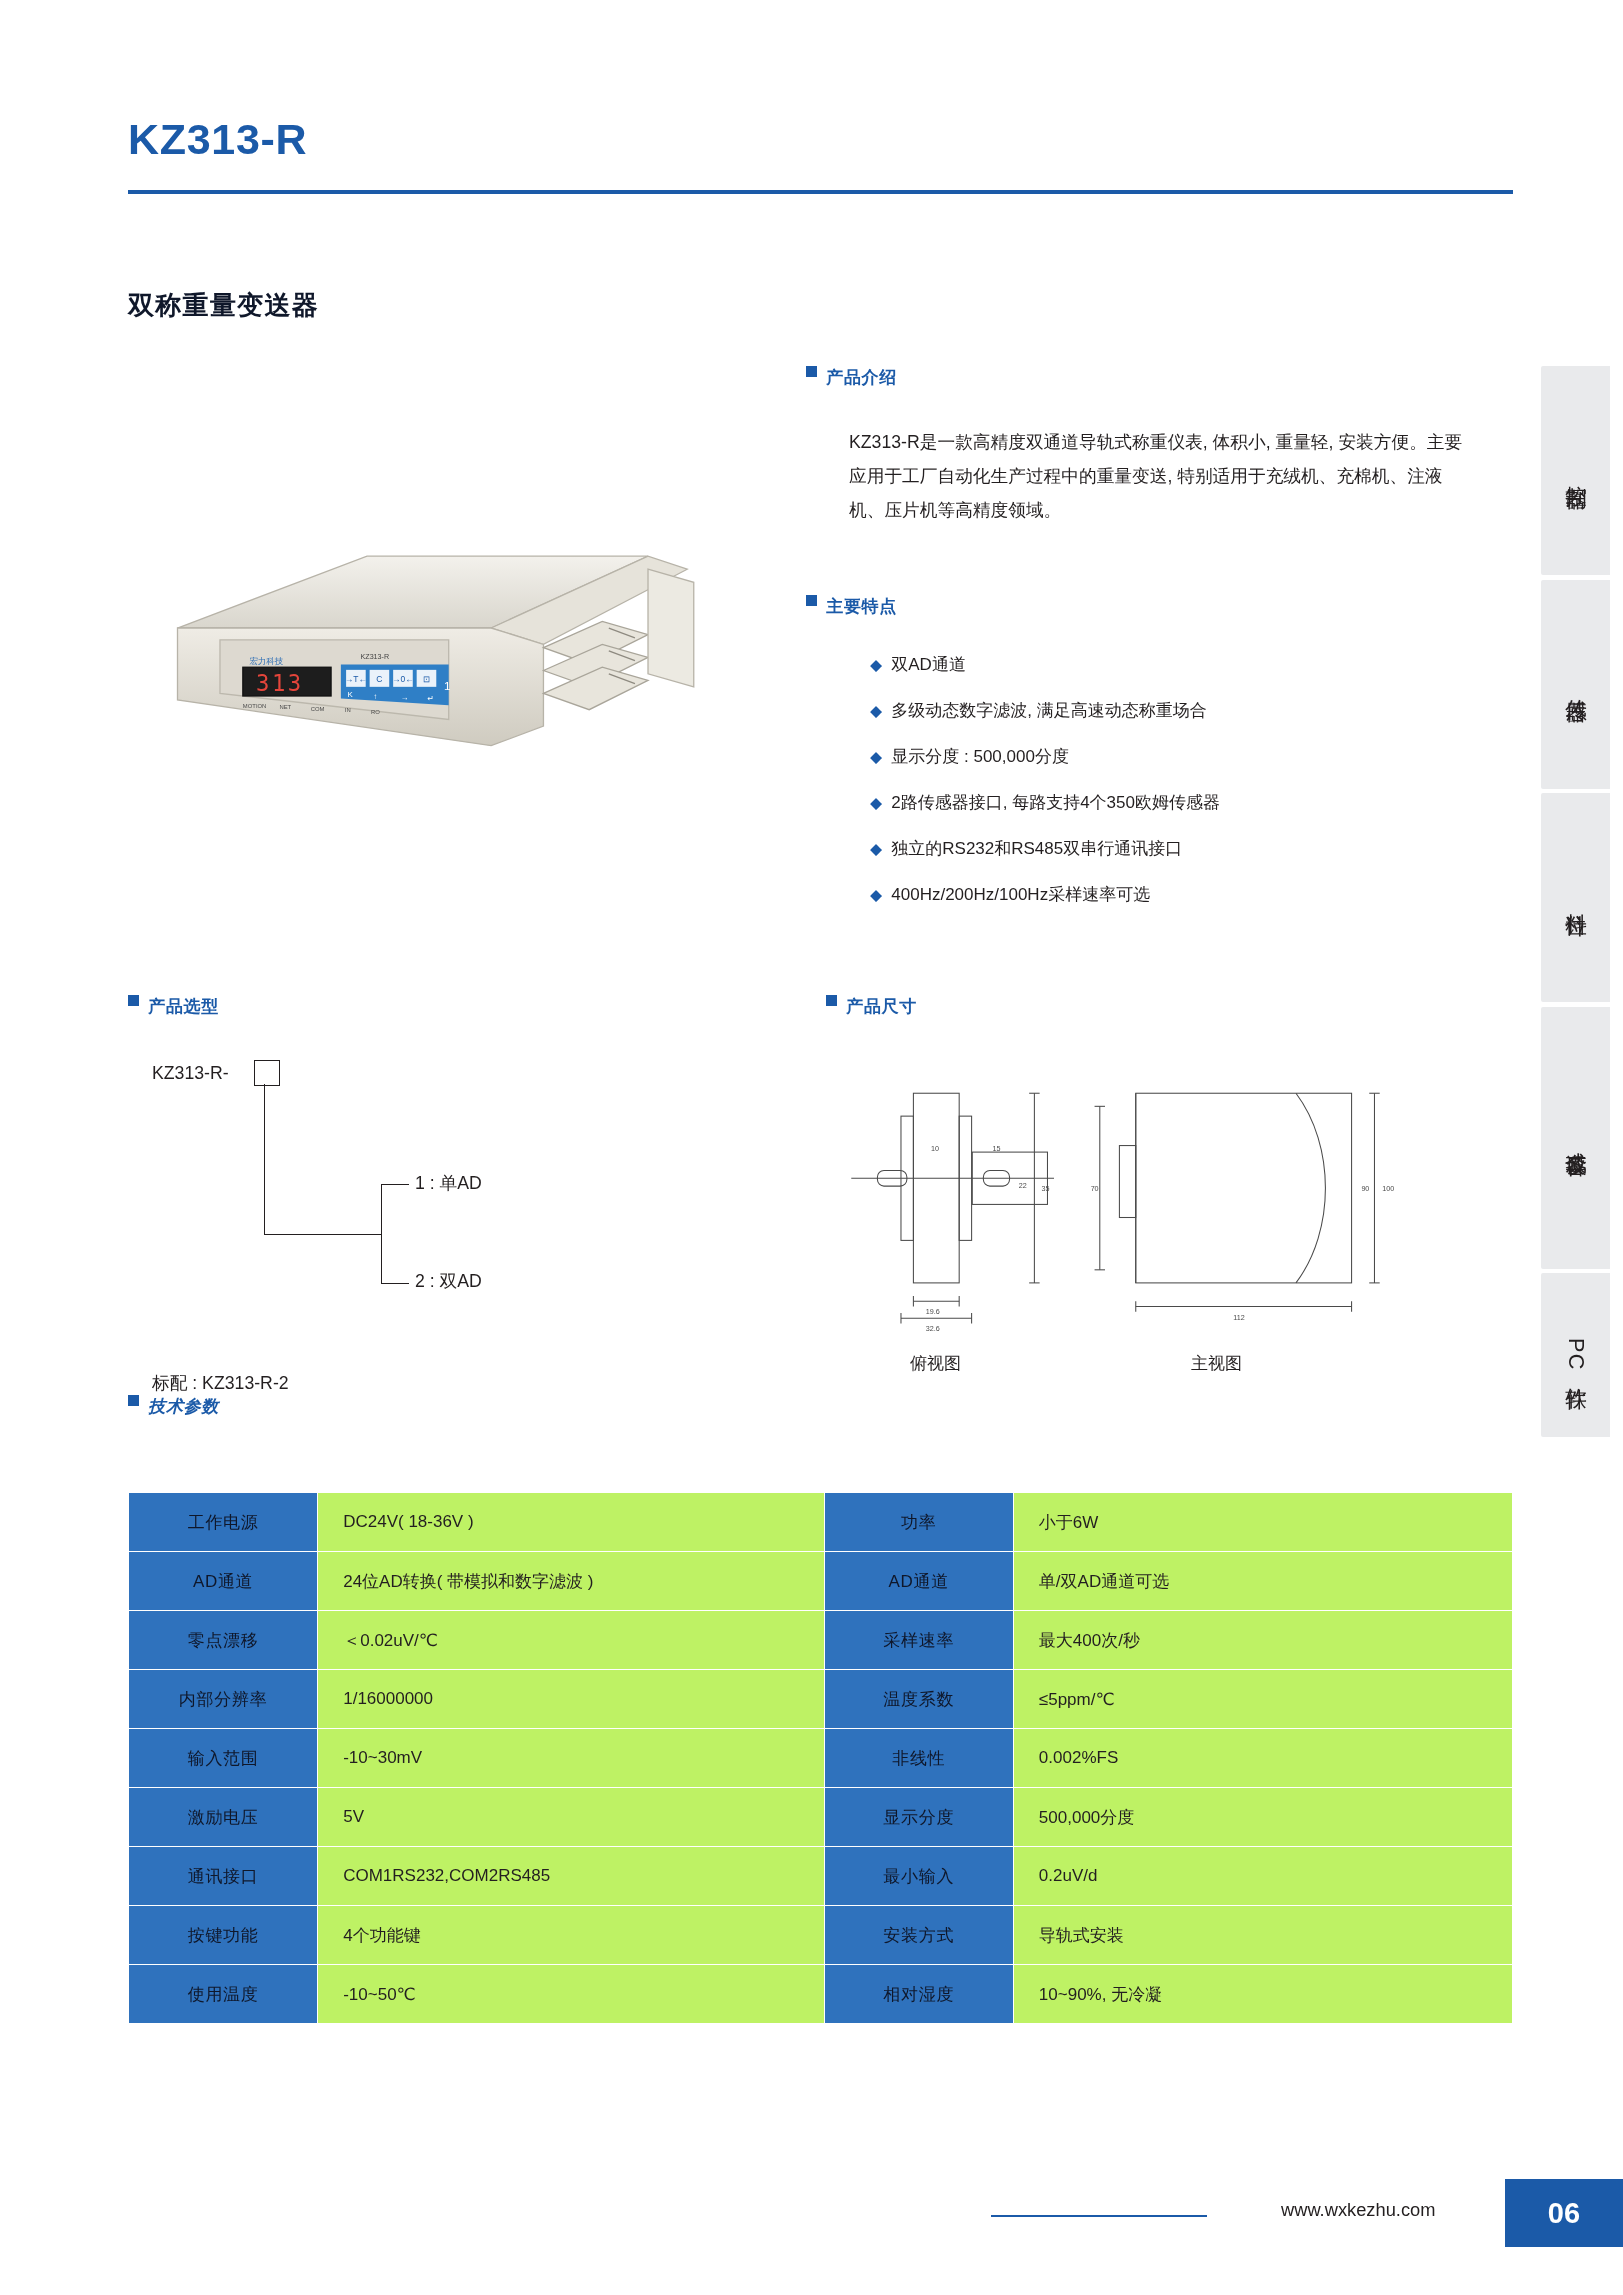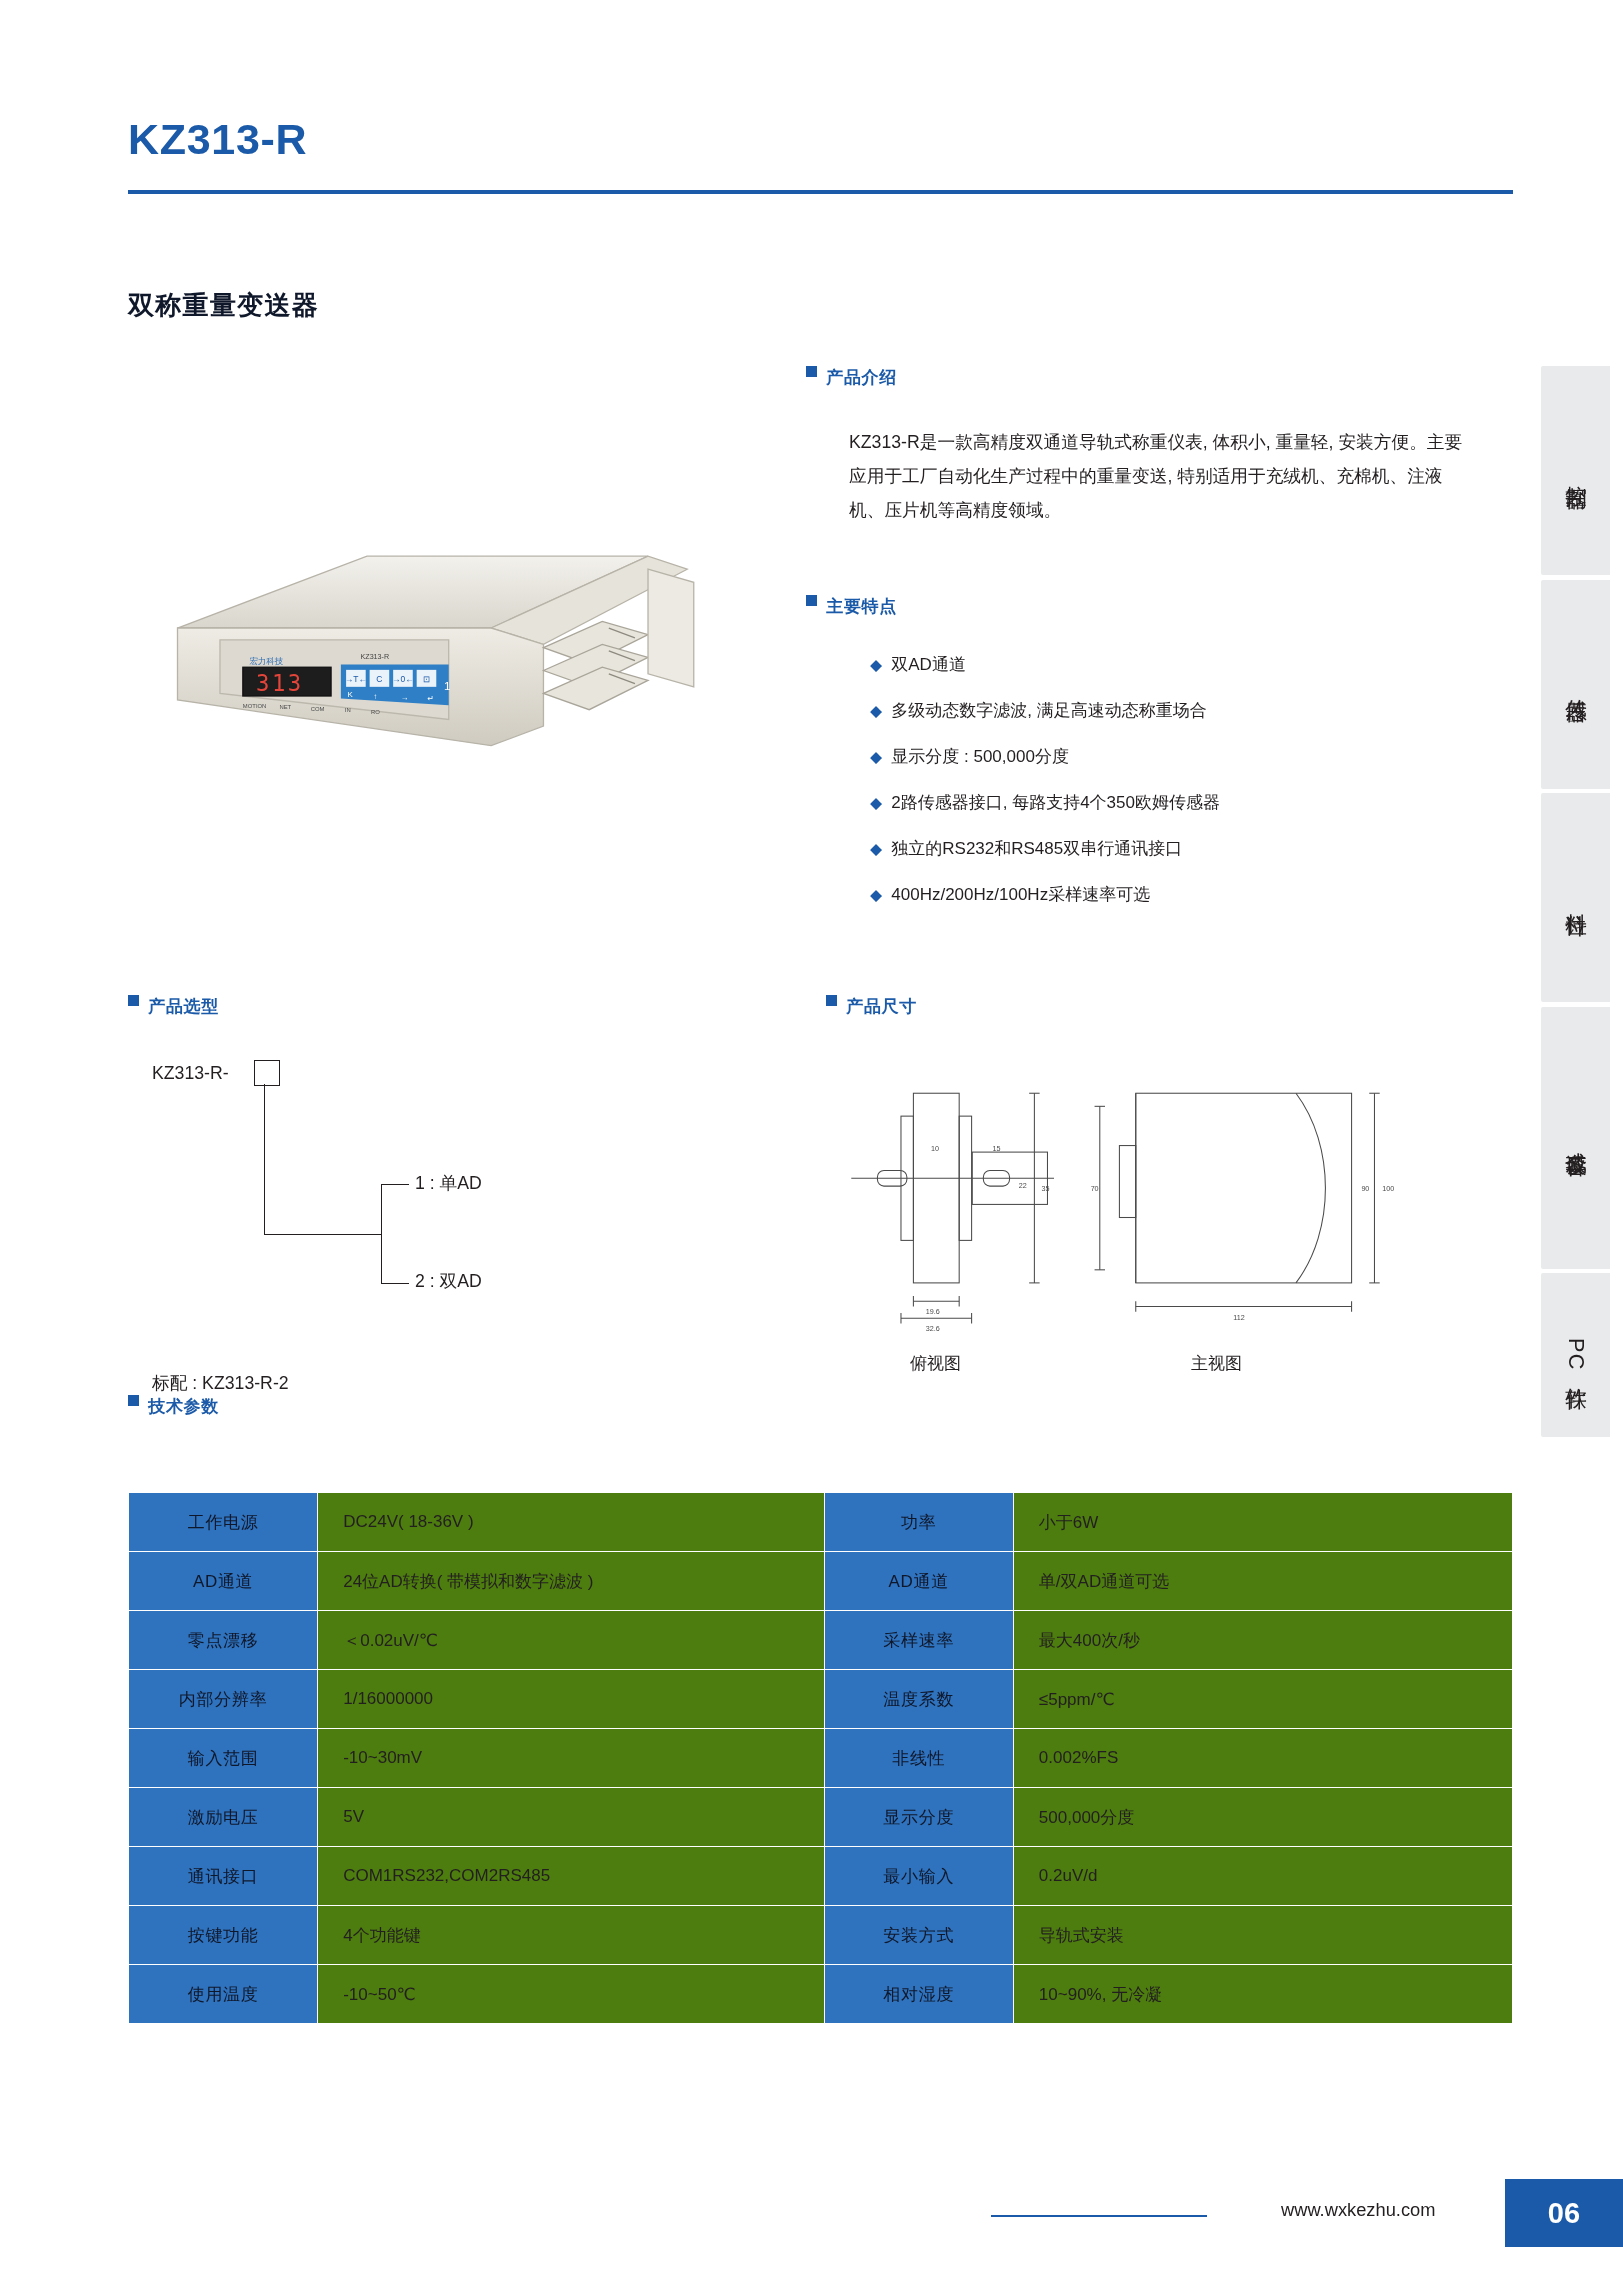--- a/index.html
+++ b/index.html
@@ -38,21 +38,21 @@
   .sel-std{position:absolute;left:152px;top:1371px;font-size:17.7px;}
 
   
   .dimwrap{position:absolute;left:838px;top:1054px;width:674px;height:340px;}
   .dimcap{position:absolute;font-size:17px;color:#231f20;}
 
   
   .tbl{position:absolute;left:128px;top:1492px;width:1385px;border-collapse:collapse;}
   .tbl td{height:56px;font-size:17px;border:1.3px solid #ffffff;}
   .tbl td.lbl{background:#2f72bd;color:#0f172a;text-align:center;width:196px;letter-spacing:0.7px;}
-  .tbl td.val{background:#4d7c0f;color:#231f20;padding-left:25px;width:496px;}
+  .tbl td.val{background:#bef264;color:#231f20;padding-left:25px;width:496px;}
 
   
   .tabs{position:absolute;left:1541px;top:366px;width:82px;}
   .tab{width:69px;background:#e9eaec;color:#231f20;margin-bottom:4.6px;border-radius:2px 0 0 2px;
        display:flex;align-items:center;justify-content:center;text-align:center;font-size:21.6px;line-height:28px;letter-spacing:1.3px;}
 
   
   .foot-rule{position:absolute;left:991px;top:2215px;width:216px;height:2px;background:#1b5aa8;}
   .foot-url{position:absolute;left:1281px;top:2199px;font-size:18.3px;color:#231f20;}
   .foot-num{position:absolute;left:1505px;top:2179px;width:118px;height:68px;background:#1b5aa8;color:#ffffff;
@@ -216,21 +216,21 @@
         <text x="386" y="210">70</text>
         <text x="832" y="210">100</text>
         <text x="800" y="210">90</text>
         <text x="604" y="406">112</text>
       </g>
     </svg>
     <div class="dimcap" style="left:72px;top:298px;">俯视图</div>
     <div class="dimcap" style="left:353px;top:298px;">主视图</div>
   </div>
 
-  <div class="sec-head" style="left:128px;top:1395px;">
+  <div class="sec-head" style="left:128px;top:1395px;font-style:italic;">
     <span class="bullet"></span><span>技术参数</span>
   </div>
 
   <table class="tbl">
     <tbody>
       <tr>
         <td class="lbl">工作电源</td>
         <td class="val">DC24V( 18-36V )</td>
         <td class="lbl">功率</td>
         <td class="val">小于6W</td>

